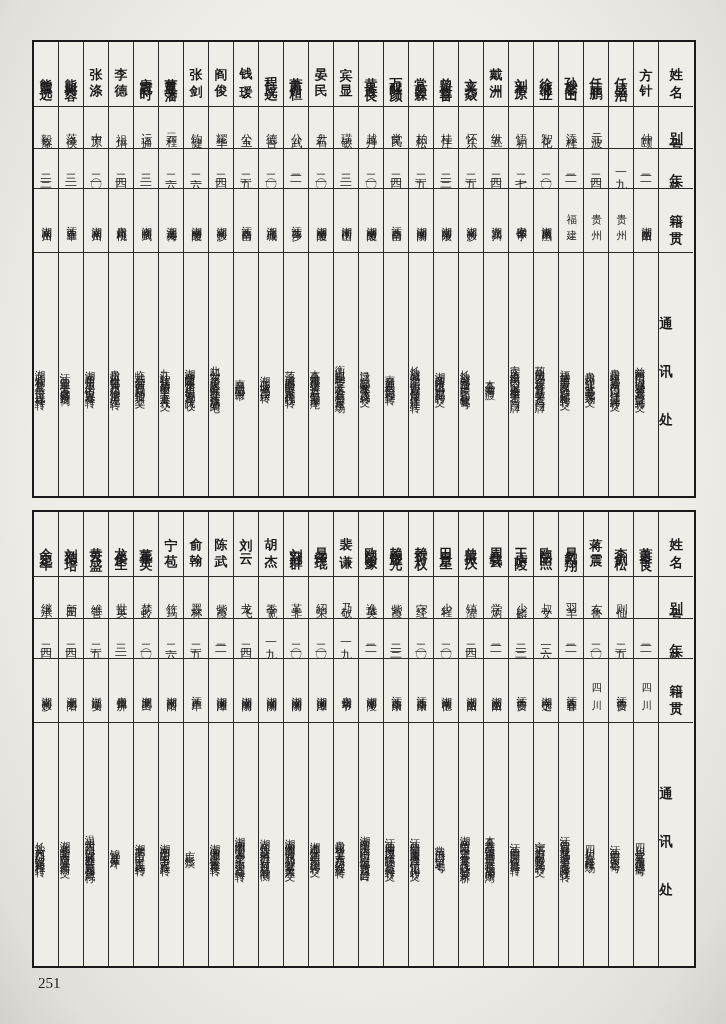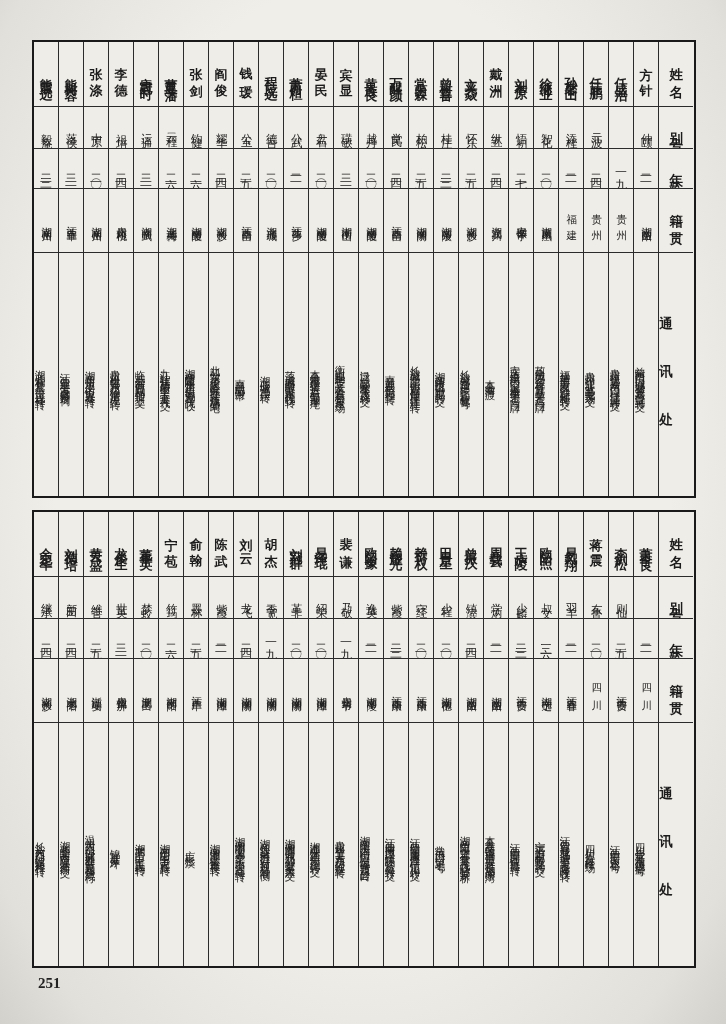--- a/index.html
+++ b/index.html
@@ -49,21 +49,20 @@
   .header-col .cell .vtext{font-size:13.5px;font-weight:700;}
   .header-col .hd-name .vtext{letter-spacing:18px;}
   .header-col .hd-alias .vtext{letter-spacing:8px;}
   .header-col .hd-age .vtext{letter-spacing:7px;}
   .header-col .hd-native .vtext{letter-spacing:18px;}
   .header-col .hd-addr .vtext{letter-spacing:48px;}
   .page-number{
     position:absolute;left:38px;bottom:32px;
     font-size:15px;color:#222;
     font-family:"Liberation Serif","DejaVu Serif",serif;
-    font-weight:bold;
   }
 </style>
 </head>
 <body>
 
 <div class="sheet">
   <div class="tables">
     <section class="table-section">
         <div class="col">
           <div class="cell h-name name-cell">

